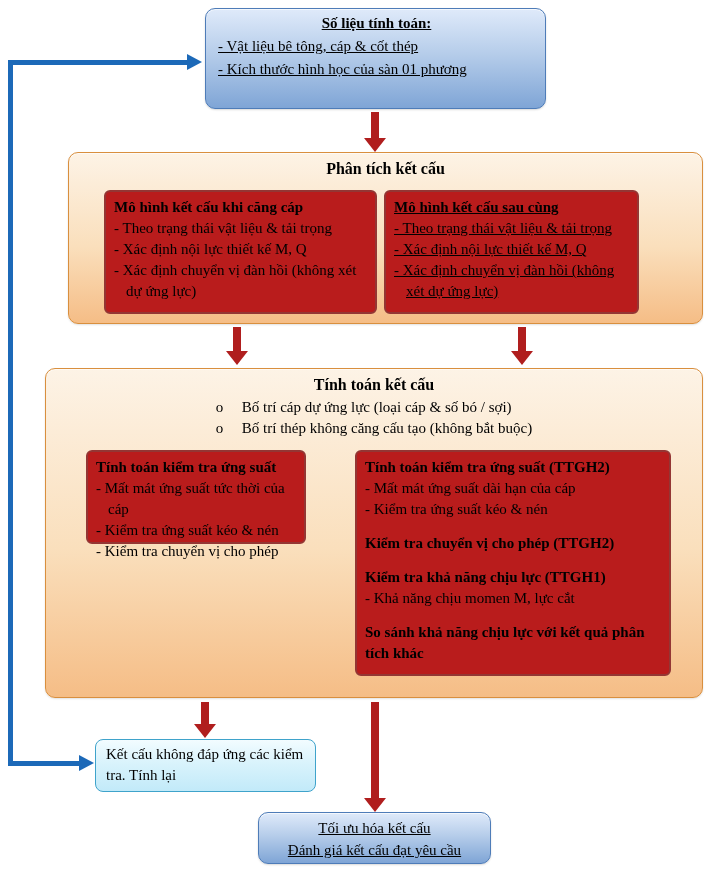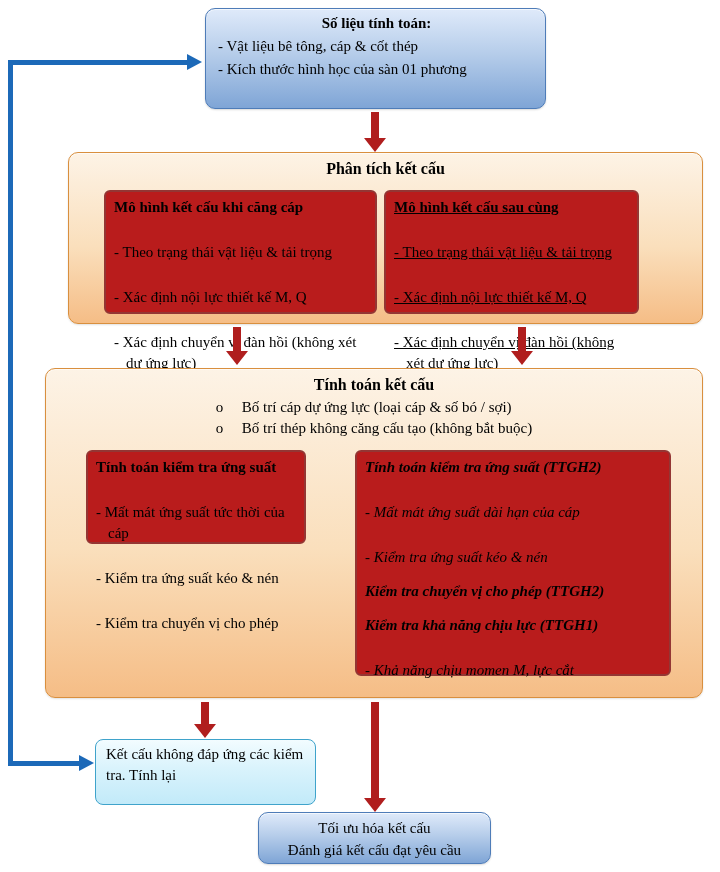--- a/index.html
+++ b/index.html
@@ -4,31 +4,32 @@
 <style>
   html,body{margin:0;padding:0;background:#fff;}
   body{width:720px;height:872px;font-family:"Liberation Serif","DejaVu Serif",serif;color:#000;}
   .stage{position:relative;width:720px;height:872px;overflow:hidden;background:#fff;}
 
   
   .box-blue{
     position:absolute;border:1px solid #4E7CB8;border-radius:10px;
     background:linear-gradient(180deg,#dfeafa 0%,#b6cdea 45%,#7fa5d6 100%);
     box-shadow:inset 0 1px 0 rgba(255,255,255,.65), 0 1px 2px rgba(0,0,0,.15);
+    text-decoration:underline;
   }
   .box-input{left:205px;top:8px;width:341px;height:101px;padding:3px 10px 0 12px;box-sizing:border-box;}
   .box-input .title{text-align:center;font-weight:bold;font-size:15px;line-height:23px;}
   .box-input .line{font-size:15px;line-height:23px;white-space:nowrap;}
 
   .box-pass{left:258px;top:812px;width:233px;height:52px;text-align:center;padding-top:4px;box-sizing:border-box;}
   .box-pass .line{font-size:15px;line-height:22px;}
 
   
   .box-fail{
-    position:absolute;left:95px;top:739px;width:221px;height:66px;box-sizing:border-box;
+    position:absolute;left:95px;top:739px;width:221px;height:53px;box-sizing:border-box;
     border:1.5px solid #3FA3CB;border-radius:8px;padding:4px 10px;
     background:linear-gradient(180deg,#f2fcff 0%,#d9f3fc 45%,#c2eaf9 100%);
     font-size:15px;line-height:21px;
   }
 
   
   .panel{
     position:absolute;border:1px solid #D98F3E;border-radius:10px;box-sizing:border-box;
     background:linear-gradient(180deg,#fdf3e6 0%,#fadfbc 55%,#f5bd86 100%);
     box-shadow:inset 0 1px 0 rgba(255,255,255,.6), 0 1px 2px rgba(0,0,0,.12);
@@ -40,25 +41,25 @@
   .bullet-block{width:fit-content;margin:2px auto 0 auto;}
   .bullet{display:flex;font-size:15px;line-height:21px;}
   .bullet .marker{width:26px;text-align:left;}
 
   
   .card{
     position:absolute;background:#b91c1c;border:2px solid #943634;border-radius:6px;
     box-sizing:border-box;padding:5px 8px;font-size:15px;line-height:21px;
   }
   .card .ctitle{font-weight:bold;}
-  .card .line{padding-left:12px;text-indent:-12px;margin-top:24px;}
+  .card .line{padding-left:12px;text-indent:-12px;}
   .card-an-left{left:104px;top:190px;width:273px;height:124px;}
   .card-an-right{left:384px;top:190px;width:255px;height:124px;text-decoration:underline;}
   .card-calc-left{left:86px;top:450px;width:220px;height:94px;}
-  .card-calc-right{left:355px;top:450px;width:316px;height:226px;font-style:italic;}
+  .card-calc-right{left:355px;top:450px;width:316px;height:226px;}
   .card-calc-right .gap{margin-top:13px;}
   .card-calc-right .b{font-weight:bold;}
 
   
   .varrow{position:absolute;display:flex;flex-direction:column;align-items:center;}
   .varrow .stem{width:8px;flex:1;background:#B01E1E;}
   .varrow .head{width:0;height:0;border-left:11px solid transparent;border-right:11px solid transparent;border-top:14px solid #B01E1E;}
 
   
   .blue-line{position:absolute;background:#1C69B8;}
@@ -128,20 +129,21 @@
     <div class="line">- Kiểm tra chuyển vị cho phép</div>
   </div>
 
   <div class="card card-calc-right">
     <div class="b">Tính toán kiểm tra ứng suất (TTGH2)</div>
     <div class="line">- Mất mát ứng suất dài hạn của cáp</div>
     <div class="line">- Kiểm tra ứng suất kéo &amp; nén</div>
     <div class="b gap">Kiểm tra chuyển vị cho phép (TTGH2)</div>
     <div class="b gap">Kiểm tra khả năng chịu lực (TTGH1)</div>
     <div class="line">- Khả năng chịu momen M, lực cắt</div>
+    <div class="b gap">So sánh khả năng chịu lực với kết quả phân tích khác</div>
   </div>
 
   <div class="varrow" style="left:194px;top:702px;height:36px;">
     <div class="stem"></div>
     <div class="head"></div>
   </div>
 
   <div class="varrow" style="left:364px;top:702px;height:110px;">
     <div class="stem"></div>
     <div class="head"></div>

